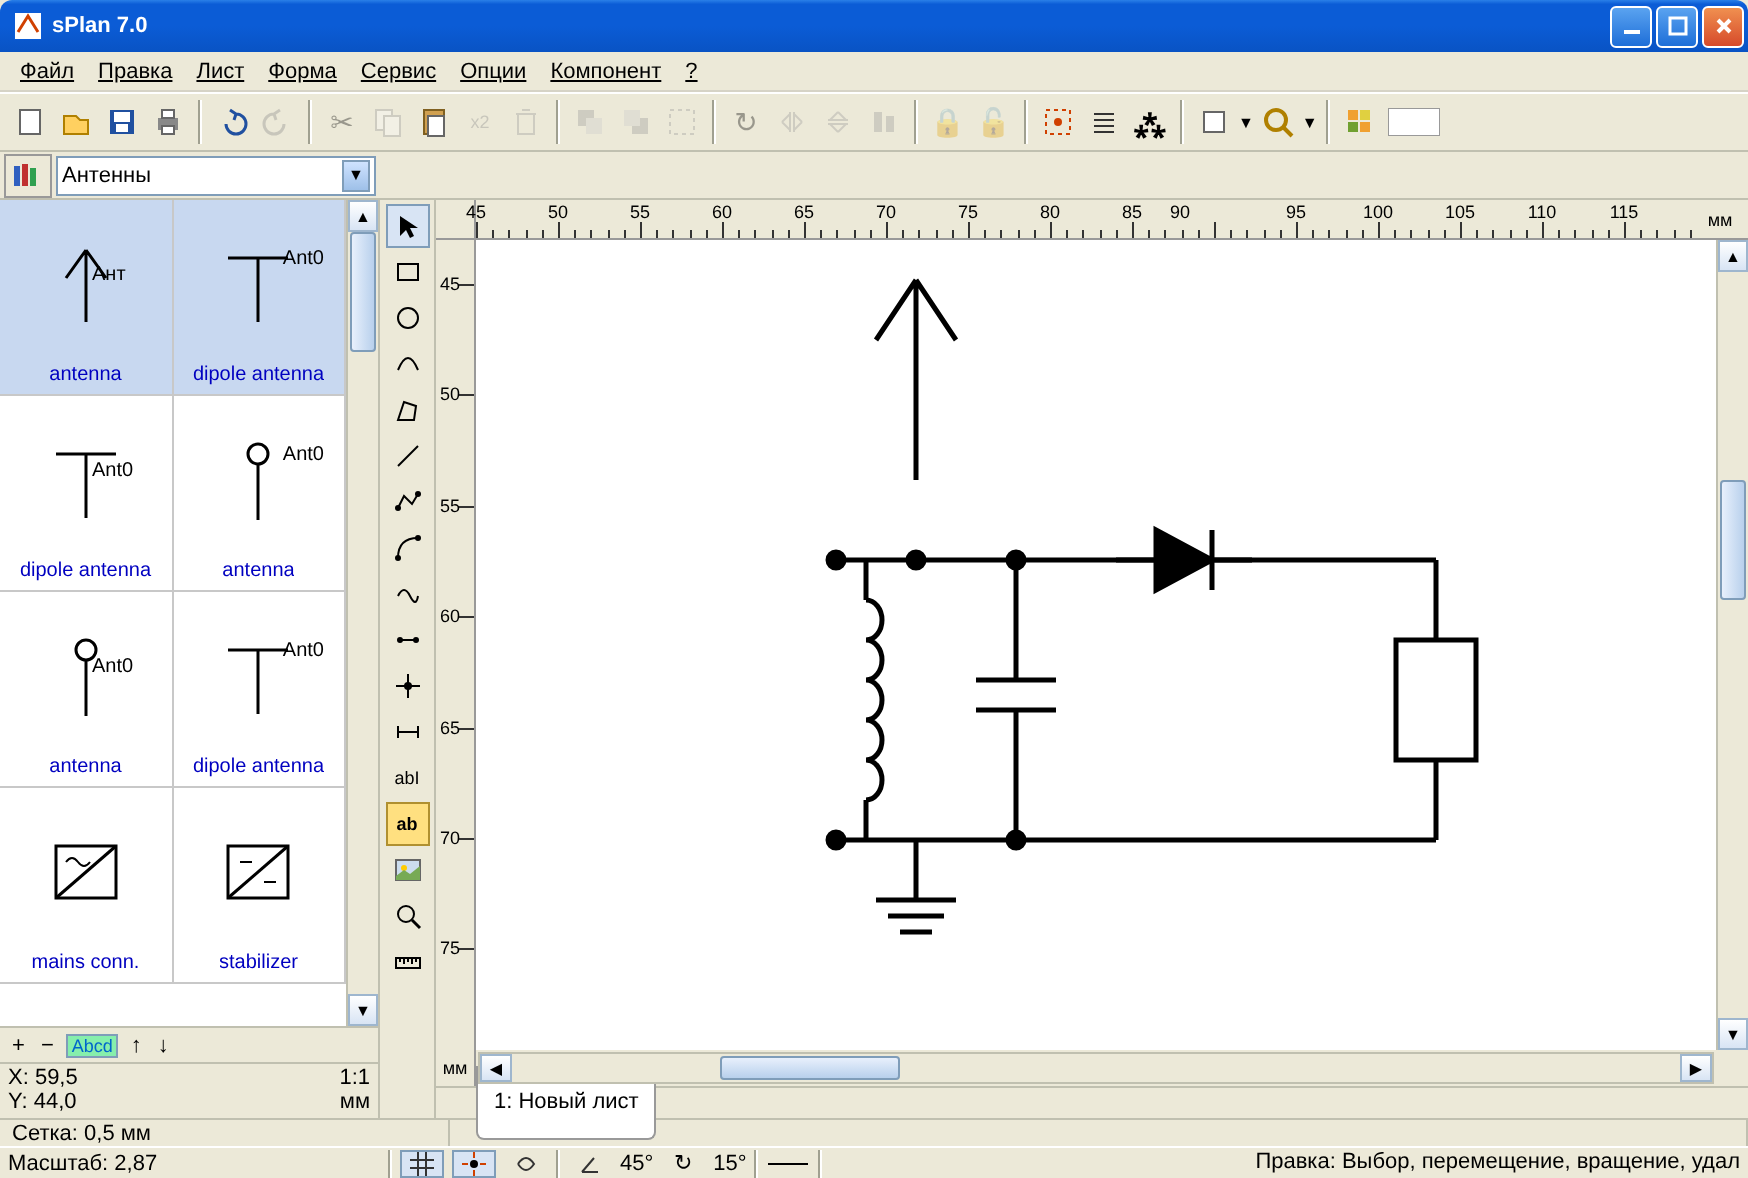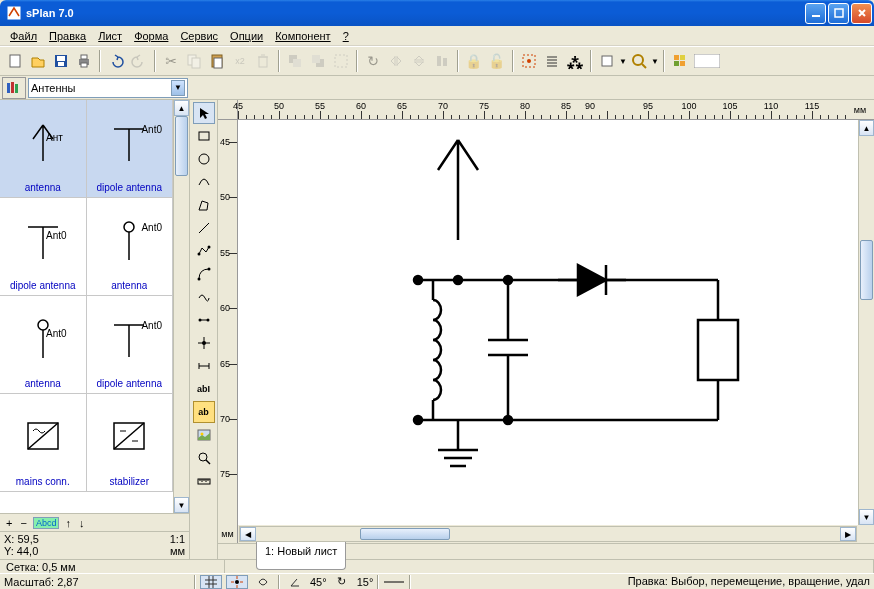--- a/index.html
+++ b/index.html
@@ -73,21 +73,21 @@
 .vscroll .thumb { position:absolute; top:120px; left:1px; right:1px; height:60px; background:linear-gradient(to right,#e8f0fc,#b8d0ec); border:1px solid #7f9db9; border-radius:2px; }
 .hscrollrow { height:18px; display:flex; background:#ece9d8; }
 .hscrollrow .vruler-unit { width:20px; font-size:9px; display:flex; align-items:center; justify-content:center; border-right:1px solid #999; }
 .hscroll { flex:1; position:relative; display:flex; align-items:center; }
 .hscroll .track { flex:1; height:16px; background:#ece9d8; border:1px solid #c0c0b0; position:relative; margin:0 1px; }
 .hscroll .track .arrow { width:16px; height:14px; position:absolute; top:0; background:linear-gradient(#fff,#d8e4f4); border:1px solid #9eb6ce; display:flex;align-items:center;justify-content:center;font-size:8px; }
 .hscroll .track .arrow.l { left:0; }
 .hscroll .track .arrow.r { right:0; }
 .hscroll .track .thumb { position:absolute; left:120px; top:1px; height:12px; width:90px; background:linear-gradient(#e8f0fc,#b8d0ec); border:1px solid #7f9db9; border-radius:2px; }
 .sheettab { height:16px; background:#ece9d8; border-top:1px solid #c0c0b0; display:flex; align-items:center; font-size:10px; padding-left:20px; }
-.sheettab .tab { background:#fff; border:1px solid #999; border-top:none; padding:12px 8px; border-radius:0 0 4px 4px;margin-left:18px; }
+.sheettab .tab { background:#fff; border:1px solid #999; border-top:none; padding:12px 8px; border-radius:0 0 4px 4px; }
 
 
 .statusgrid { height:14px; background:#ece9d8; border-top:1px solid #c0c0b0; display:flex; font-size:10px; }
 .statusgrid .cell { border-right:1px solid #c0c0b0; padding:0 6px; display:flex; align-items:center; white-space:nowrap; overflow:hidden; }
 .statusbar { height:16px; background:#ece9d8; border-top:1px solid #fff; display:flex; align-items:center; padding:0 4px; gap:4px; font-size:10px; }
 .sbtn { width:22px; height:14px; display:flex; align-items:center; justify-content:center; border:1px solid transparent; }
 .sbtn.on { border:1px solid #7f9db9; background:#d8e4f4; }
 .ssep { width:2px; height:14px; border-left:1px solid #a0a090; border-right:1px solid #fff; }
 
 svg { display:block; }
@@ -455,21 +455,21 @@
         <svg width="14" height="14">
           <path d="M7 1 v12 M1 7 h12" stroke="#000"></path>
           <circle cx="7" cy="7" r="2"></circle>
         </svg>
       </div>
     <div class="tcbtn">
         <svg width="14" height="14">
           <path d="M2 7 h10 M2 4 v6 M12 4 v6" stroke="#000"></path>
         </svg>
       </div>
-    <div class="tcbtn" style="font-size:9px;font-weight:bold;">abI</div>
+    <div class="tcbtn" style="font-size:9px;font-weight:normal;">abI</div>
     <div class="tcbtn pressed" style="font-size:9px;font-weight:bold;background:#ffe080;border:1px solid #b09030;">ab</div>
     <div class="tcbtn">
         <svg width="14" height="14">
           <rect x="1" y="2" width="12" height="10" fill="#cde" stroke="#666"></rect>
           <circle cx="5" cy="6" r="1.5" fill="#fc0"></circle>
           <path d="M1 10 l4 -3 l3 2 l5 -4 v7 h-12" fill="#7a5"></path>
         </svg>
       </div>
     <div class="tcbtn">
         <svg width="14" height="14">

